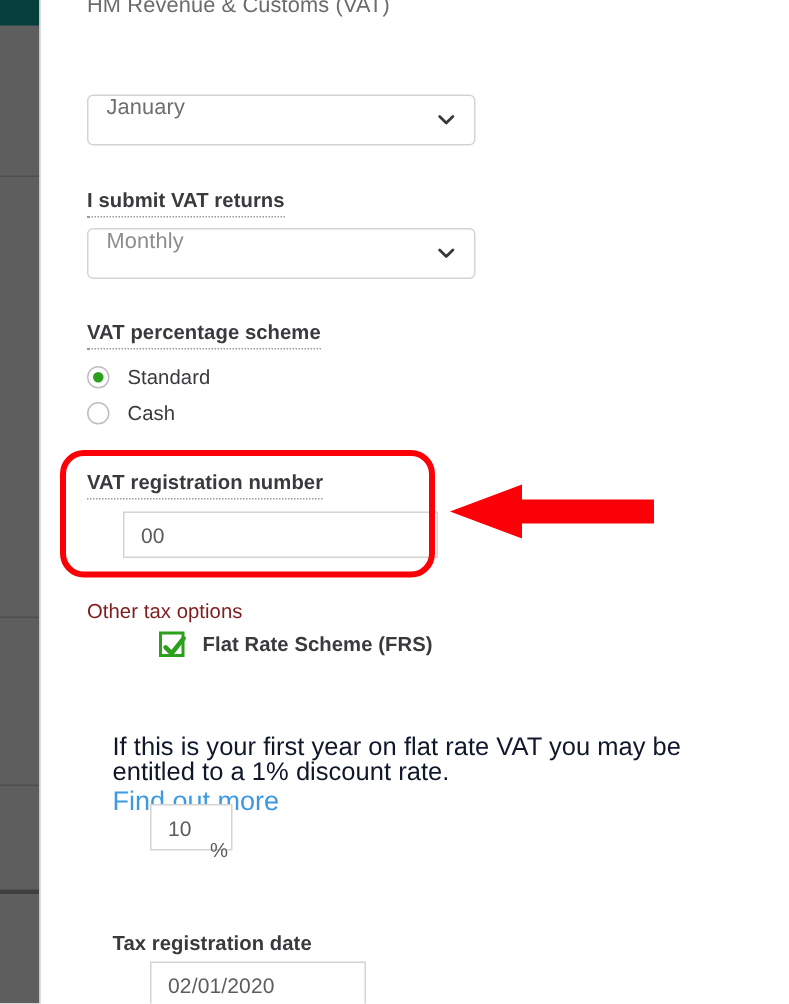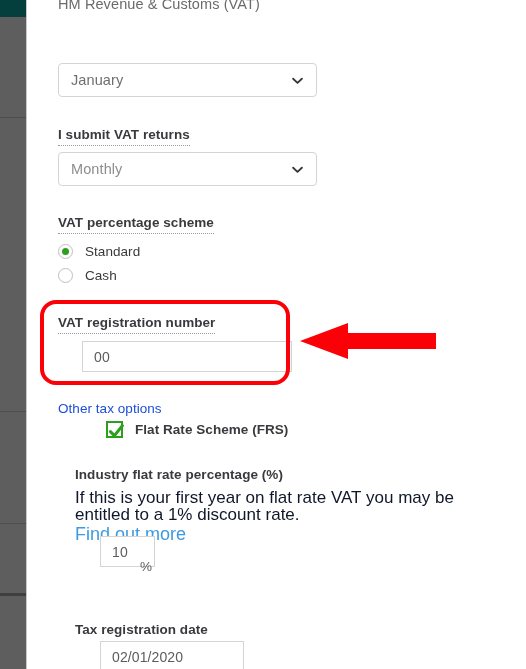--- a/index.html
+++ b/index.html
@@ -67,21 +67,21 @@
     font-weight: 600;
     letter-spacing: .05px;
     display: inline-block;
     border-bottom: 1px dotted #9b9b9b;
     padding-bottom: 2px;
     line-height: 16px;
     white-space: nowrap;
   }
   .plain-label {
     font-size: 13.5px;
-    color: #1d4ed8;
+    color: #7f1d1d;
     letter-spacing: .05px;
     white-space: nowrap;
   }
   .sub-label {
     font-size: 13.5px;
     color: #393a3d;
     font-weight: 600;
     letter-spacing: .05px;
     white-space: nowrap;
   }
@@ -102,21 +102,21 @@
   
   .dropdown {
     position: relative;
     box-sizing: border-box;
     width: 259px;
     height: 34px;
     border: 1px solid #d4d4d4;
     border-radius: 4px;
     background: #ffffff;
     display: flex;
-    align-items: center;
+    align-items: flex-start;
     cursor: pointer;
   }
   .dropdown .dd-value {
     padding-left: 12px;
     font-size: 14.5px;
     color: #6f6f6f;
     letter-spacing: .1px;
   }
   .dropdown .chev {
     position: absolute;
@@ -284,23 +284,20 @@
 
   <div class="abs check-row" style="left:31px; top:421px;">
     <span class="checkbox">
       <svg viewBox="0 0 19 19" width="19" height="19">
         <path d="M3.4 9.6 L7.4 13.6 L15.4 3.6" fill="none" stroke="#2ca01c" stroke-width="3.1" stroke-linecap="round" stroke-linejoin="round"></path>
       </svg>
     </span>
     <span class="check-label">Flat Rate Scheme (FRS)</span>
   </div>
 
-  <div class="abs" style="left:48px; top:465px;">
-    <span class="sub-label">Industry flat rate percentage (%)</span>
-  </div>
   <div class="abs help-text" style="left:48px; top:489px; width:430px;">If this is your first year on flat rate VAT you may be entitled to a 1% discount rate.</div>
   <a class="abs link" style="left:48px; top:524px;" href="#">Find out more</a>
 
   <input class="abs text-input pct-input" style="left: 49px; top: 536px;" type="text" value="10">
   <div class="abs" style="left:113px; top:559px; font-size:13.5px; color:#5c5c5c;">%</div>
 
   <div class="abs" style="left:48px; top:620px;">
     <span class="sub-label">Tax registration date</span>
   </div>
   <input class="abs text-input date-input" style="left: 49px; top: 641px;" type="text" value="02/01/2020">

